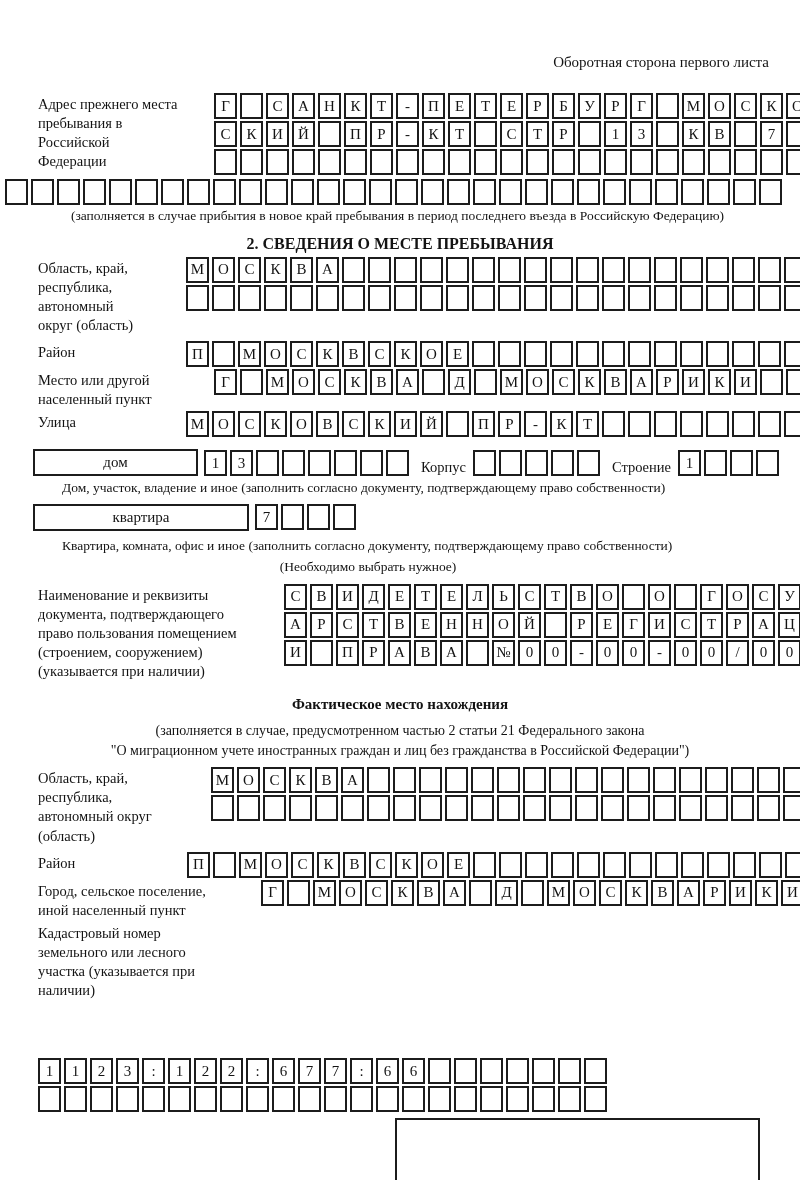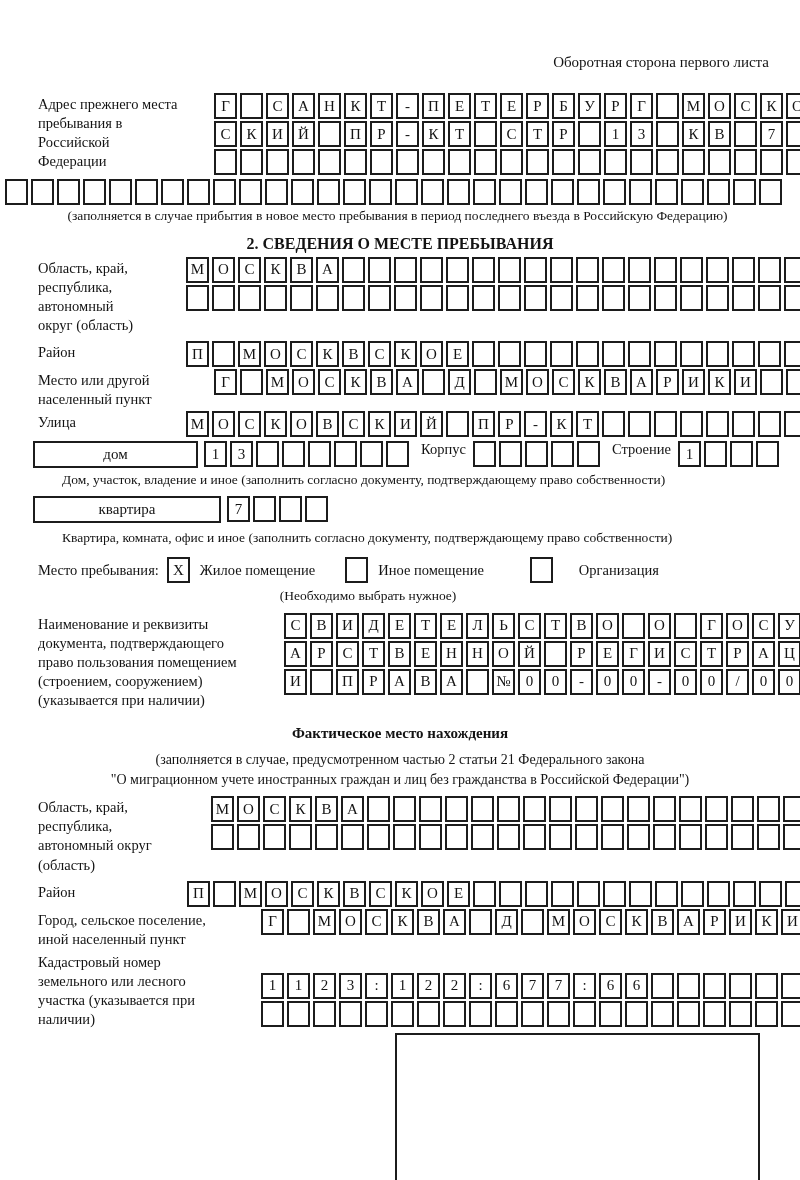--- a/index.html
+++ b/index.html
@@ -81,21 +81,21 @@
     margin:14px 38px 2px 0;
   }
   .note{
     text-align:center;
     font-size:14px;
     margin-right:38px;
     line-height:1.45;
   }
   .prev-caption{margin:2px 10px 0 -33px;}
   .fullrow{margin-left:-33px;margin-top:0px;}
-  .house-row{display:flex;align-items:flex-start;margin-left:-5px;margin-top:4px;}
+  .house-row{display:flex;align-items:flex-end;margin-left:-5px;margin-top:12px;}
   .inline-lbl{font-size:14.5px;margin:0 7px 0 9px;flex:0 0 auto;}
   .small-caption{margin-top:3px;}
   .apt-row{display:flex;align-items:center;margin-left:-5px;margin-top:7px;}
   .stay-row{display:flex;align-items:center;margin-top:11px;}
   .stay-row .cell{margin:0 10px 0 8px;}
   .stay-lbl{font-size:14.5px;flex:0 0 auto;}
   .opt-lbl{font-size:14.5px;flex:0 0 auto;margin-right:22px;}
   .choose-caption{width:360px;margin-left:150px;text-align:center;margin-top:4px;}
   .doc-block{margin-top:8px;}
   .stamp-wrap{margin-top:4px;margin-left:357px;}
@@ -231,21 +231,21 @@
       <span class="cell"></span>
       <span class="cell"></span>
       <span class="cell"></span>
       <span class="cell"></span>
       <span class="cell"></span>
       <span class="cell"></span>
       <span class="cell"></span>
       <span class="cell"></span>
       <span class="cell"></span>
     </div>
-  <div class="caption center prev-caption">(заполняется в случае прибытия в новое место пребывания в период последнего въезда в Российскую Федерацию)</div>
+  <div class="caption center prev-caption">(заполняется в случае прибытия в новое край пребывания в период последнего въезда в Российскую Федерацию)</div>
 
   <div class="h2">2. СВЕДЕНИЯ О МЕСТЕ ПРЕБЫВАНИЯ</div>
 
   <div class="fieldblock">
     <div class="flabel w112">Область, край, республика, автономный округ (область)</div>
     <div class="rows">
       <div class="boxrow">
           <span class="cell">М</span>
           <span class="cell">О</span>
           <span class="cell">С</span>
@@ -419,40 +419,31 @@
     <div class="boxrow">
         <span class="cell">1</span>
         <span class="cell"></span>
         <span class="cell"></span>
         <span class="cell"></span>
       </div>
   </div>
   <div class="caption small-caption">Дом, участок, владение и иное (заполнить согласно документу, подтверждающему право собственности)</div>
 
   <div class="apt-row">
-    <span class="widebox" style="width:188px;">квартира</span>
+    <span class="widebox" style="width:216px;">квартира</span>
     <span style="width:6px;"></span>
     <div class="boxrow">
         <span class="cell">7</span>
         <span class="cell"></span>
         <span class="cell"></span>
         <span class="cell"></span>
       </div>
   </div>
   <div class="caption small-caption" style="margin-top:6px;">Квартира, комната, офис и иное (заполнить согласно документу, подтверждающему право собственности)</div>
 
-  <div class="stay-row">
-    <span class="stay-lbl">Место пребывания:</span>
-    <span class="cell">X</span>
-    <span class="opt-lbl">Жилое помещение</span>
-    <span class="cell"></span>
-    <span class="opt-lbl">Иное помещение</span>
-    <span class="cell" style="margin-left:24px;margin-right:26px;"></span>
-    <span class="opt-lbl">Организация</span>
-  </div>
   <div class="caption choose-caption">(Необходимо выбрать нужное)</div>
 
   <div class="fieldblock doc-block">
     <div class="flabel w210">Наименование и реквизиты документа, подтверждающего право пользования помещением (строением, сооружением) (указывается при наличии)</div>
     <div class="rows">
       <div class="boxrow">
           <span class="cell">С</span>
           <span class="cell">В</span>
           <span class="cell">И</span>
           <span class="cell">Д</span>
@@ -637,21 +628,21 @@
         <span class="cell">В</span>
         <span class="cell">А</span>
         <span class="cell">Р</span>
         <span class="cell">И</span>
         <span class="cell">К</span>
         <span class="cell">И</span>
         <span class="cell"></span>
       </div>
   </div>
 
-  <div class="fieldblock" style="margin-top:2px;">
+  <div class="fieldblock" style="margin-top:2px;flex-direction:column;">
     <div class="flabel w187">Кадастровый номер земельного или лесного участка (указывается при наличии)</div>
     <div class="rows cad-rows">
       <div class="boxrow">
           <span class="cell">1</span>
           <span class="cell">1</span>
           <span class="cell">2</span>
           <span class="cell">3</span>
           <span class="cell">:</span>
           <span class="cell">1</span>
           <span class="cell">2</span>

